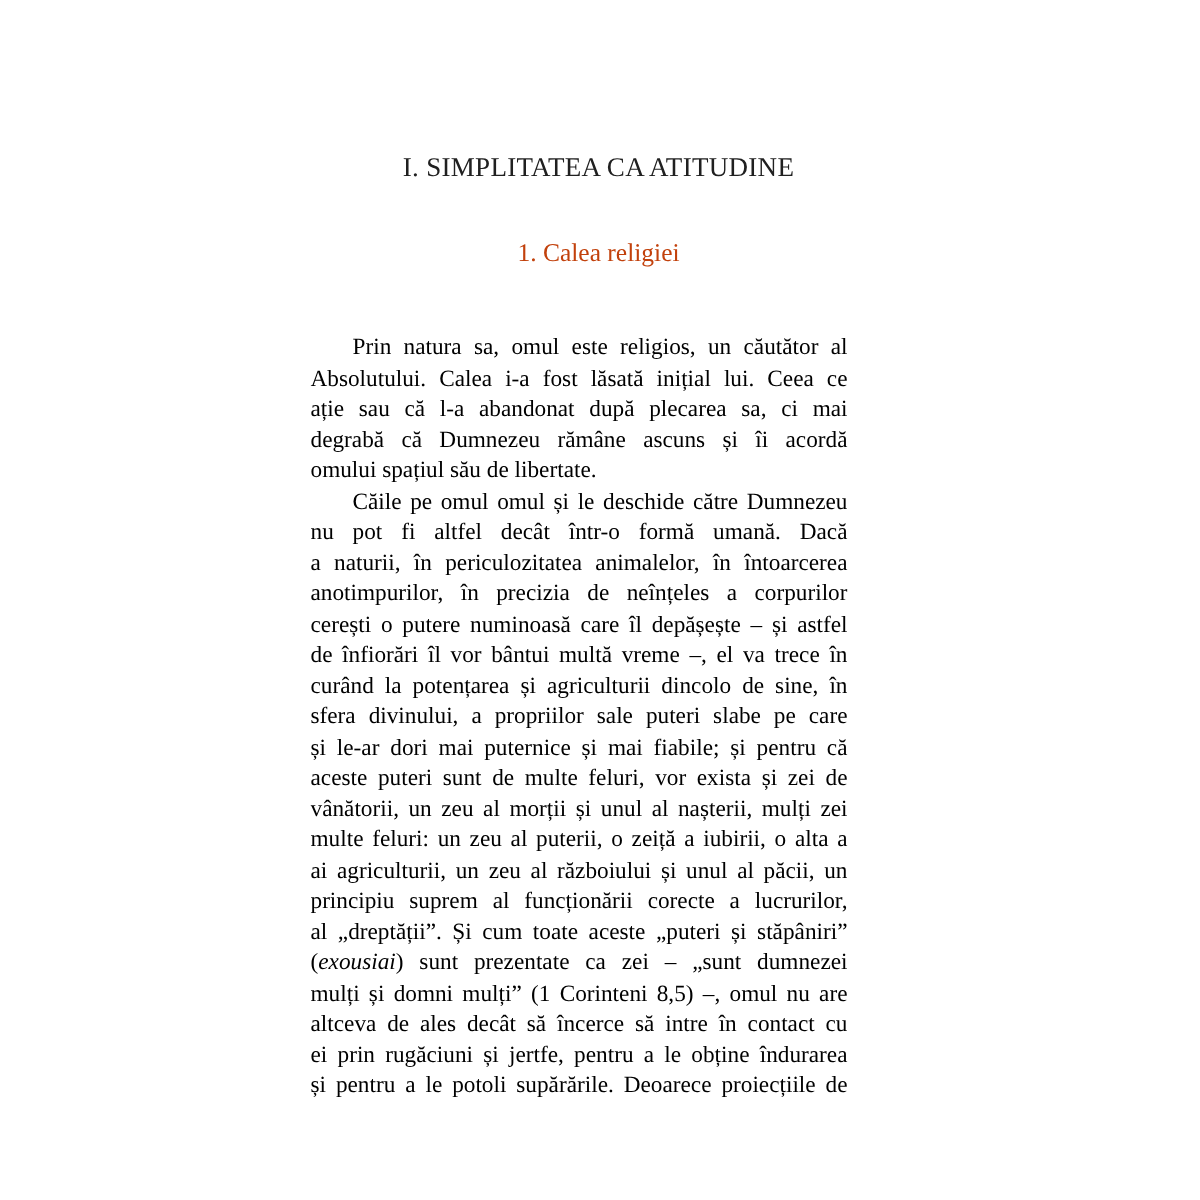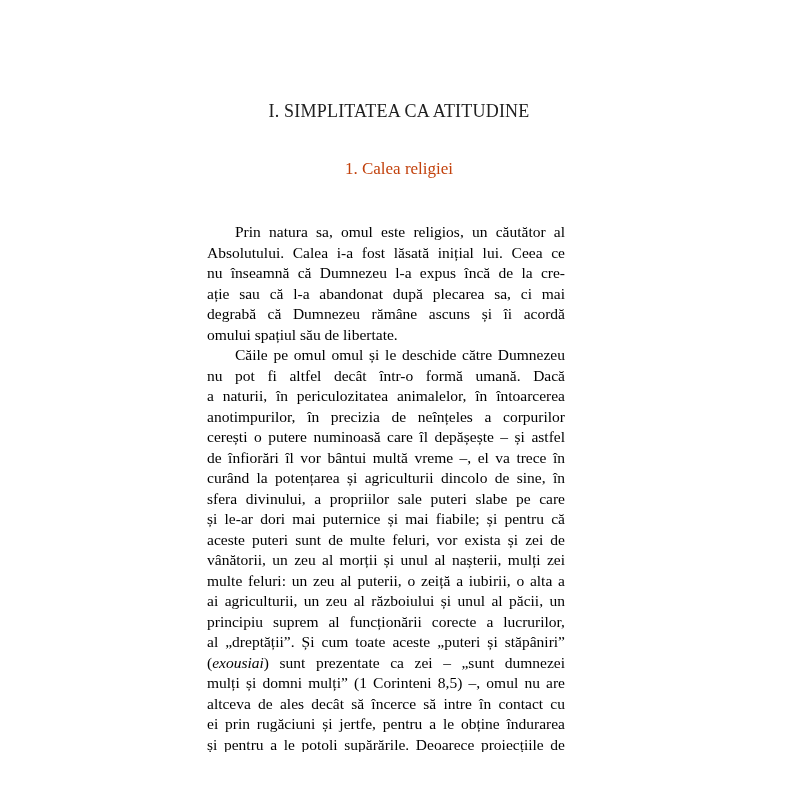--- a/index.html
+++ b/index.html
@@ -75,21 +75,20 @@
 </head>
 <body>
 
 <div class="page">
   <h1 class="chapter-title">I. SIMPLITATEA CA ATITUDINE</h1>
   <h2 class="section-title">1. Calea religiei</h2>
   <div class="body-text">
       <div class="para">
         <div class="line indent"><span>Prin natura sa, omul este religios, un căutător al</span></div>
         <div class="line"><span>Absolutului. Calea i-a fost lăsată inițial lui. Ceea ce</span></div>
-        <div class="line"><span>nu înseamnă că Dumnezeu l-a expus încă de la cre-</span></div>
         <div class="line"><span>ație sau că l-a abandonat după plecarea sa, ci mai</span></div>
         <div class="line"><span>degrabă că Dumnezeu rămâne ascuns și îi acordă</span></div>
         <div class="line para-end"><span>omului spațiul său de libertate.</span></div>
       </div>
       <div class="para">
         <div class="line indent"><span>Căile pe omul omul și le deschide către Dumnezeu</span></div>
         <div class="line"><span>nu pot fi altfel decât într-o formă umană. Dacă</span></div>
         <div class="line"><span>a naturii, în periculozitatea animalelor, în întoarcerea</span></div>
         <div class="line"><span>anotimpurilor, în precizia de neînțeles a corpurilor</span></div>
         <div class="line"><span>cerești o putere numinoasă care îl depășește – și astfel</span></div>

